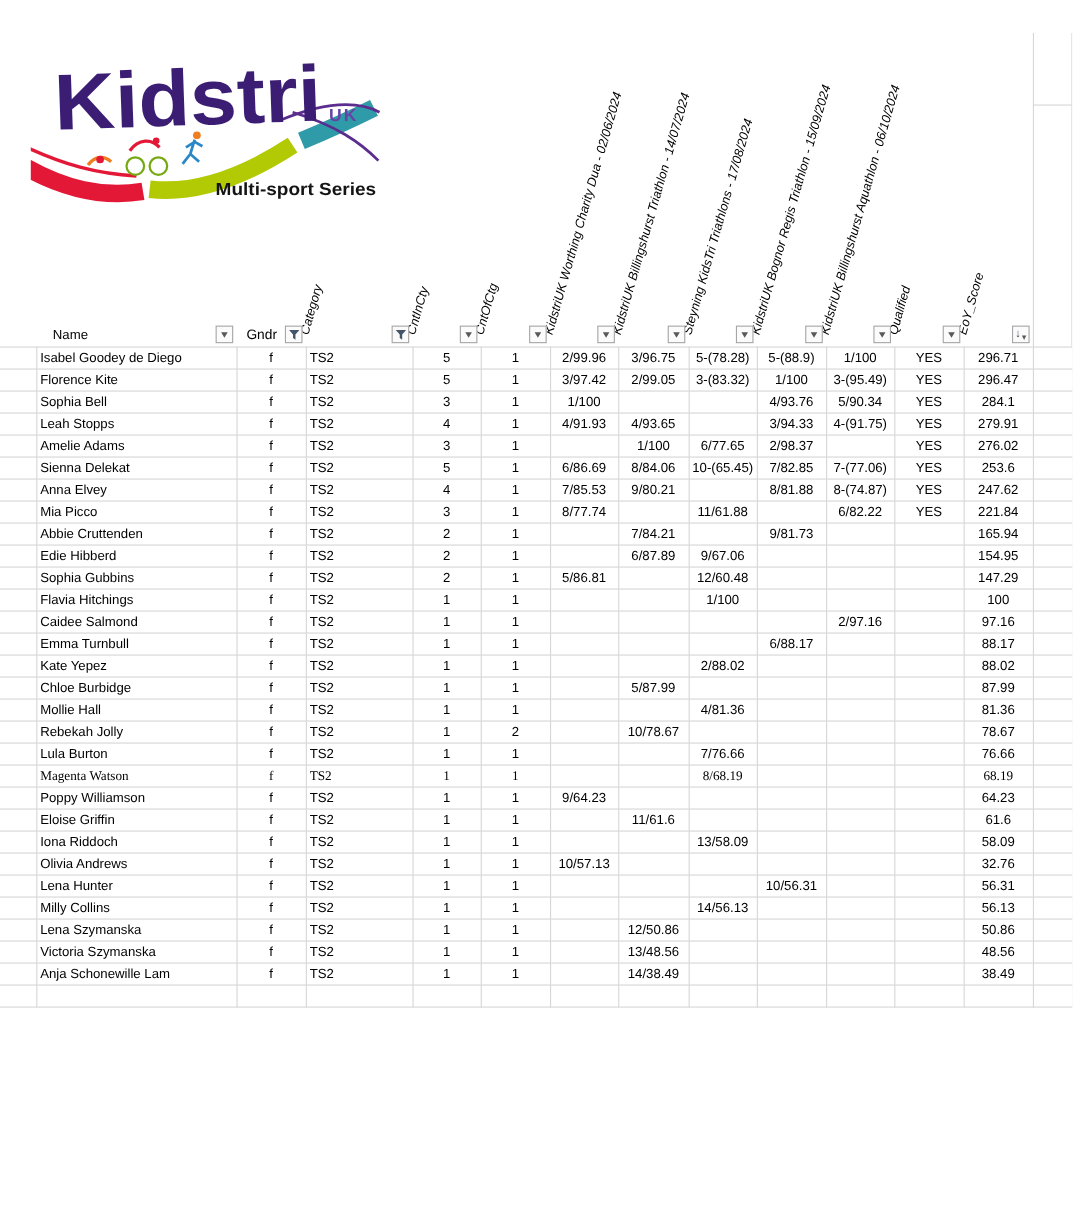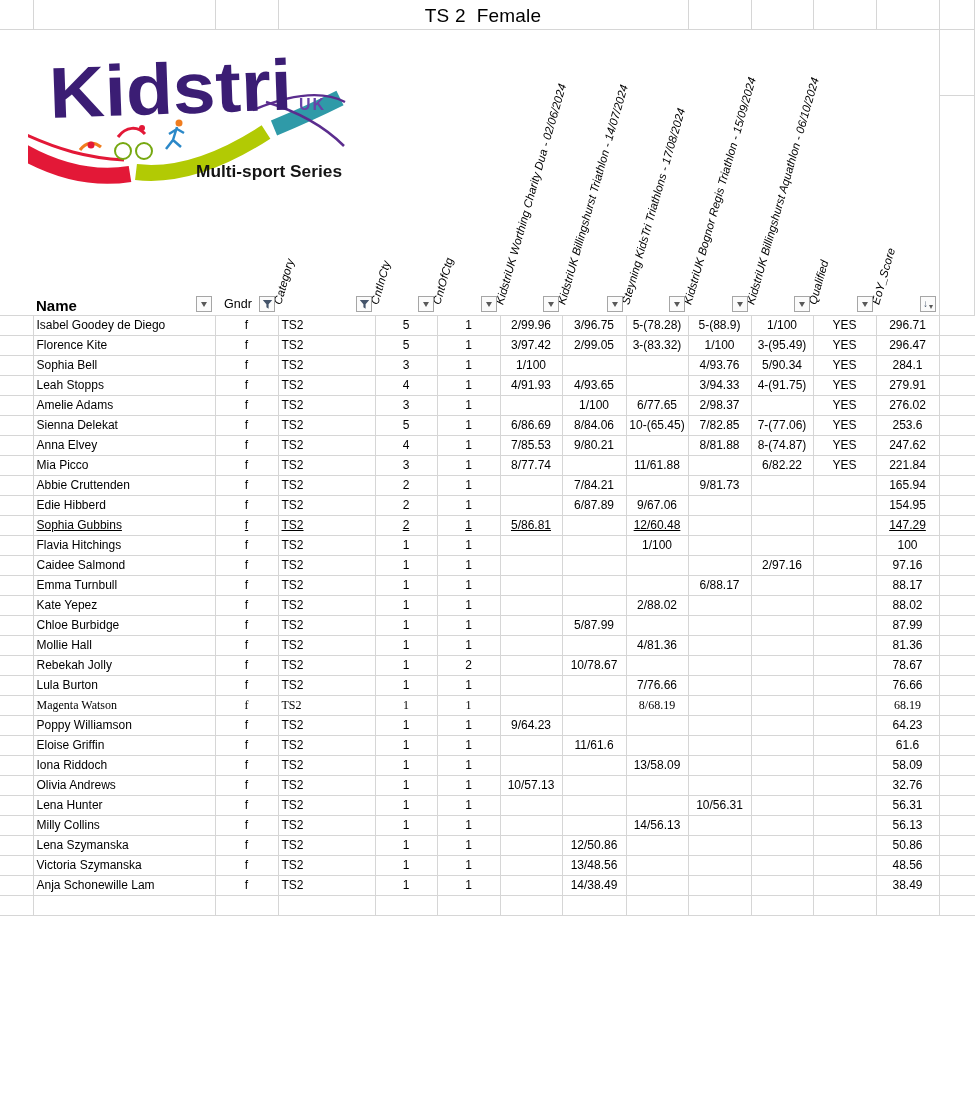--- a/index.html
+++ b/index.html
@@ -10,55 +10,41 @@
   .hline{position:absolute;height:1px;background:#d6d6d6;}
   
   .title-row{position:absolute;left:0;top:0;width:975px;height:30px;border-bottom:1px solid #d6d6d6;box-sizing:border-box;}
   .title{position:absolute;left:278px;top:0;width:410px;height:30px;line-height:31px;
          text-align:center;font-size:19px;font-weight:400;white-space:pre;letter-spacing:.2px;}
   
   .hdr{position:absolute;left:0;top:30px;width:975px;height:285px;}
   .logo{position:absolute;left:28px;top:8px;}
   .rot{position:absolute;transform:rotate(-74deg);transform-origin:0 100%;
        font-size:11.5px;font-style:italic;white-space:nowrap;line-height:13px;color:#000;}
-  .hdr-name{position:absolute;left:36px;top:267px;font-size:15px;font-weight:bold;}
+  .hdr-name{position:absolute;left:48px;top:267px;font-size:12px;}
   .hdr-gndr{position:absolute;left:224px;top:267px;font-size:12.5px;}
   .fbtn{position:absolute;width:16px;height:16px;background:#fbfbfb;border:1px solid #a6a6a6;
         box-sizing:border-box;display:flex;align-items:center;justify-content:center;gap:1px;cursor:pointer;}
   .tri{width:0;height:0;border-left:3.5px solid transparent;border-right:3.5px solid transparent;
        border-top:5px solid #595959;}
   .tri-sm{width:0;height:0;border-left:2.5px solid transparent;border-right:2.5px solid transparent;
        border-top:4px solid #595959;margin-top:5px;}
   .darr{font-size:10px;line-height:10px;color:#44546a;font-weight:700;}
   
   table.grid{position:absolute;left:0;top:315px;width:975px;border-collapse:collapse;table-layout:fixed;}
   table.grid td{border:1px solid #d6d6d6;height:19px;padding:0 1px;font-size:12px;line-height:19px;
         text-align:center;white-space:nowrap;overflow:hidden;}
   table.grid td.al{text-align:left;padding-left:3px;}
   table.grid td:first-child{border-left:none;}
 </style>
 </head>
 <body>
 
 <div class="sheet">
 
-  <div class="title-row">
-    <div class="title">TS 2  Female</div>
-    <div id="title-gridlines">
-        <div class="vline" style="left: 33px; top: 0px; height: 29px;"></div>
-        <div class="vline" style="left: 215px; top: 0px; height: 29px;"></div>
-        <div class="vline" style="left: 278px; top: 0px; height: 29px;"></div>
-        <div class="vline" style="left: 688px; top: 0px; height: 29px;"></div>
-        <div class="vline" style="left: 751px; top: 0px; height: 29px;"></div>
-        <div class="vline" style="left: 813px; top: 0px; height: 29px;"></div>
-        <div class="vline" style="left: 876px; top: 0px; height: 29px;"></div>
-        <div class="vline" style="left: 939px; top: 0px; height: 29px;"></div>
-        <div class="vline" style="left: 974px; top: 0px; height: 29px;"></div>
-      </div>
-  </div>
 
   <div class="hdr">
 
     <svg class="logo" width="318" height="154" viewBox="0 0 318 154">
       <g fill="none">
         <path d="M-8,112 C30,134 65,142 102,136" stroke="#e31837" stroke-width="16"></path>
         <path d="M-8,94 C30,112 60,120 96,122" stroke="#e31837" stroke-width="3"></path>
         <path d="M108,134 C150,139 195,122 238,94" stroke="#b2ca04" stroke-width="16"></path>
         <path d="M246,90 C270,80 292,70 312,60" stroke="#2f9aa8" stroke-width="16"></path>
         <path d="M225,72 C268,54 298,54 317,64" stroke="#5b2d8e" stroke-width="2.5"></path>
@@ -318,21 +304,21 @@
           <td>1</td>
           <td></td>
           <td>6/87.89</td>
           <td>9/67.06</td>
           <td></td>
           <td></td>
           <td></td>
           <td>154.95</td>
           <td></td>
         </tr>
-        <tr style="height: 20px; text-decoration: underline;">
+        <tr style="height: 20px;">
           <td></td>
           <td class="al">Sophia Gubbins</td>
           <td>f</td>
           <td class="al">TS2</td>
           <td>2</td>
           <td>1</td>
           <td>5/86.81</td>
           <td></td>
           <td>12/60.48</td>
           <td></td>

